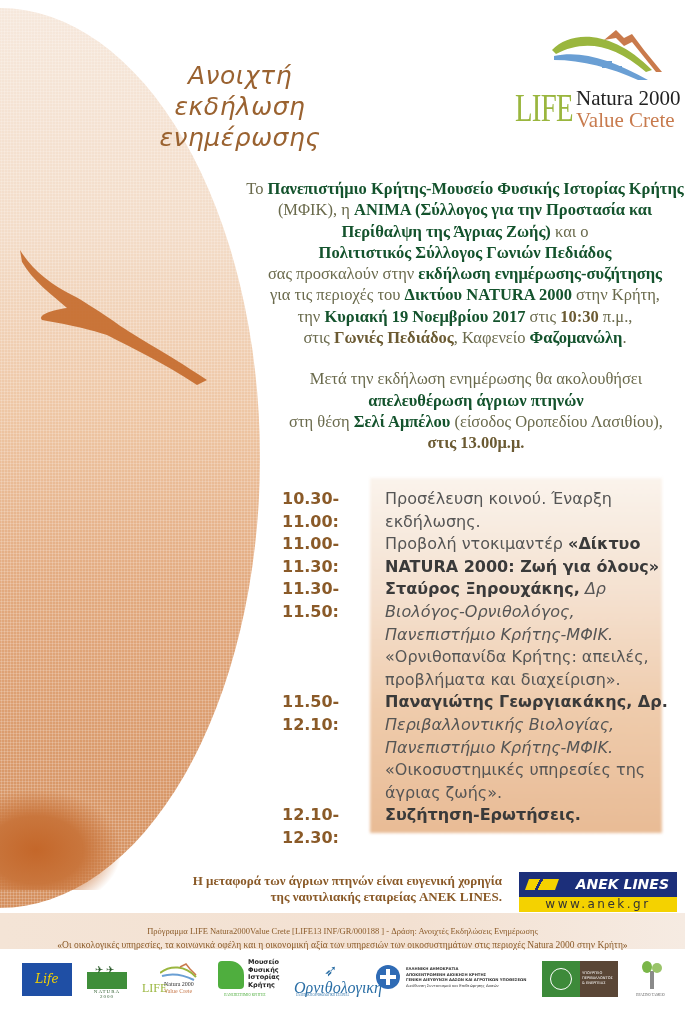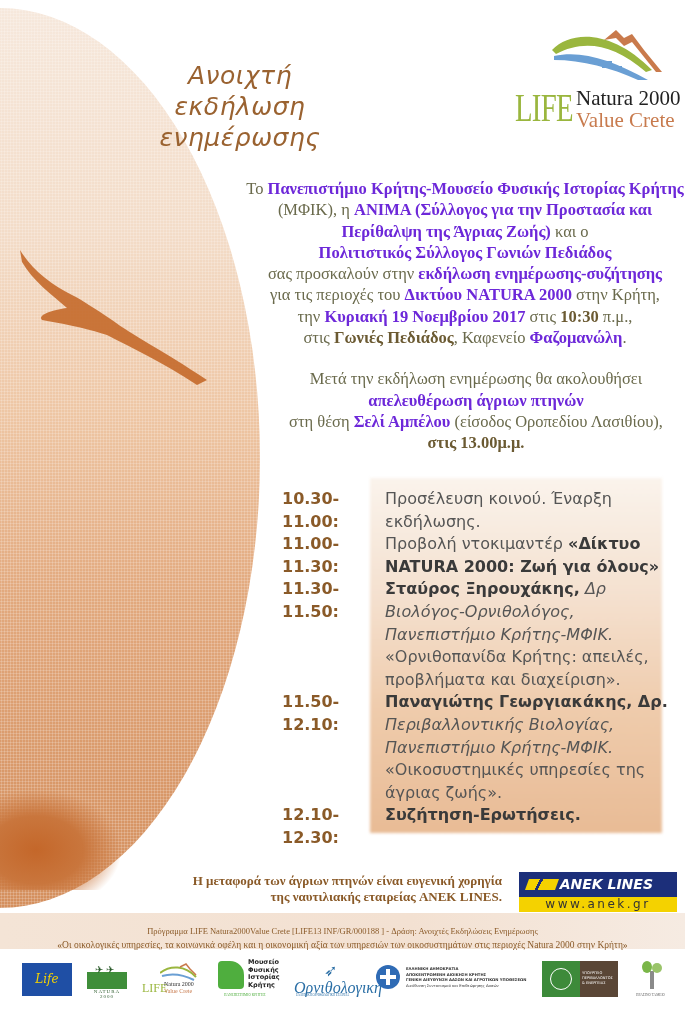--- a/index.html
+++ b/index.html
@@ -49,21 +49,21 @@
     position: absolute; left: 64px; top: 66px; font-size: 21px; color: #222; white-space: nowrap;
   }
   .logo .value {
     position: absolute; left: 64px; top: 88px; font-size: 21px; color: #c87b4e; white-space: nowrap;
   }
 
   .intro {
     position: absolute; left: 240px; top: 178px; width: 450px;
     text-align: center; font-size: 16.5px; line-height: 21.3px; color: #6a6a4c;
   }
-  .intro b { color: #6d28d9; }
+  .intro b { color: #14532d; }
   .intro b.dark { color: #6b5a32; }
   .intro p { margin: 0; }
   .release { margin-top: 20px !important; padding-left: 22px; }
 
   .schedule {
     position: absolute; left: 282px; top: 488px; width: 410px;
     font-family: "DejaVu Sans", sans-serif; font-size: 16px; line-height: 22.6px;
     color: #555;
   }
   .schedule-bg {
@@ -83,21 +83,21 @@
   .sponsor {
     position: absolute; left: 180px; top: 873px; width: 322px;
     text-align: right; font-size: 13px; line-height: 16px; font-weight: bold; color: #8a5a28;
   }
   .anek {
     position: absolute; left: 519px; top: 872px; width: 158px; height: 40px;
   }
   .anek .top {
     height: 25px; background: #1c2f7a; color: #fff;
     font-family: "DejaVu Sans", sans-serif; font-weight: bold; font-style: italic;
-    font-size: 14px; line-height: 25px; text-align: right; padding-right: 24px;
+    font-size: 14px; line-height: 25px; text-align: right; padding-right: 8px;
     position: relative;
   }
   .anek .stripes { position: absolute; left: 8px; top: 7px; width: 30px; height: 11px;
     background: linear-gradient(100deg, #f4d200 0 35%, #1c2f7a 35% 45%, #f4d200 45% 100%); transform: skewX(-20deg); }
   .anek .bottom {
     height: 15px; background: #f4d200; color: #333;
     font-family: "DejaVu Sans", sans-serif; font-size: 12px; letter-spacing: 2.5px;
     text-align: center; line-height: 15px;
   }
 

